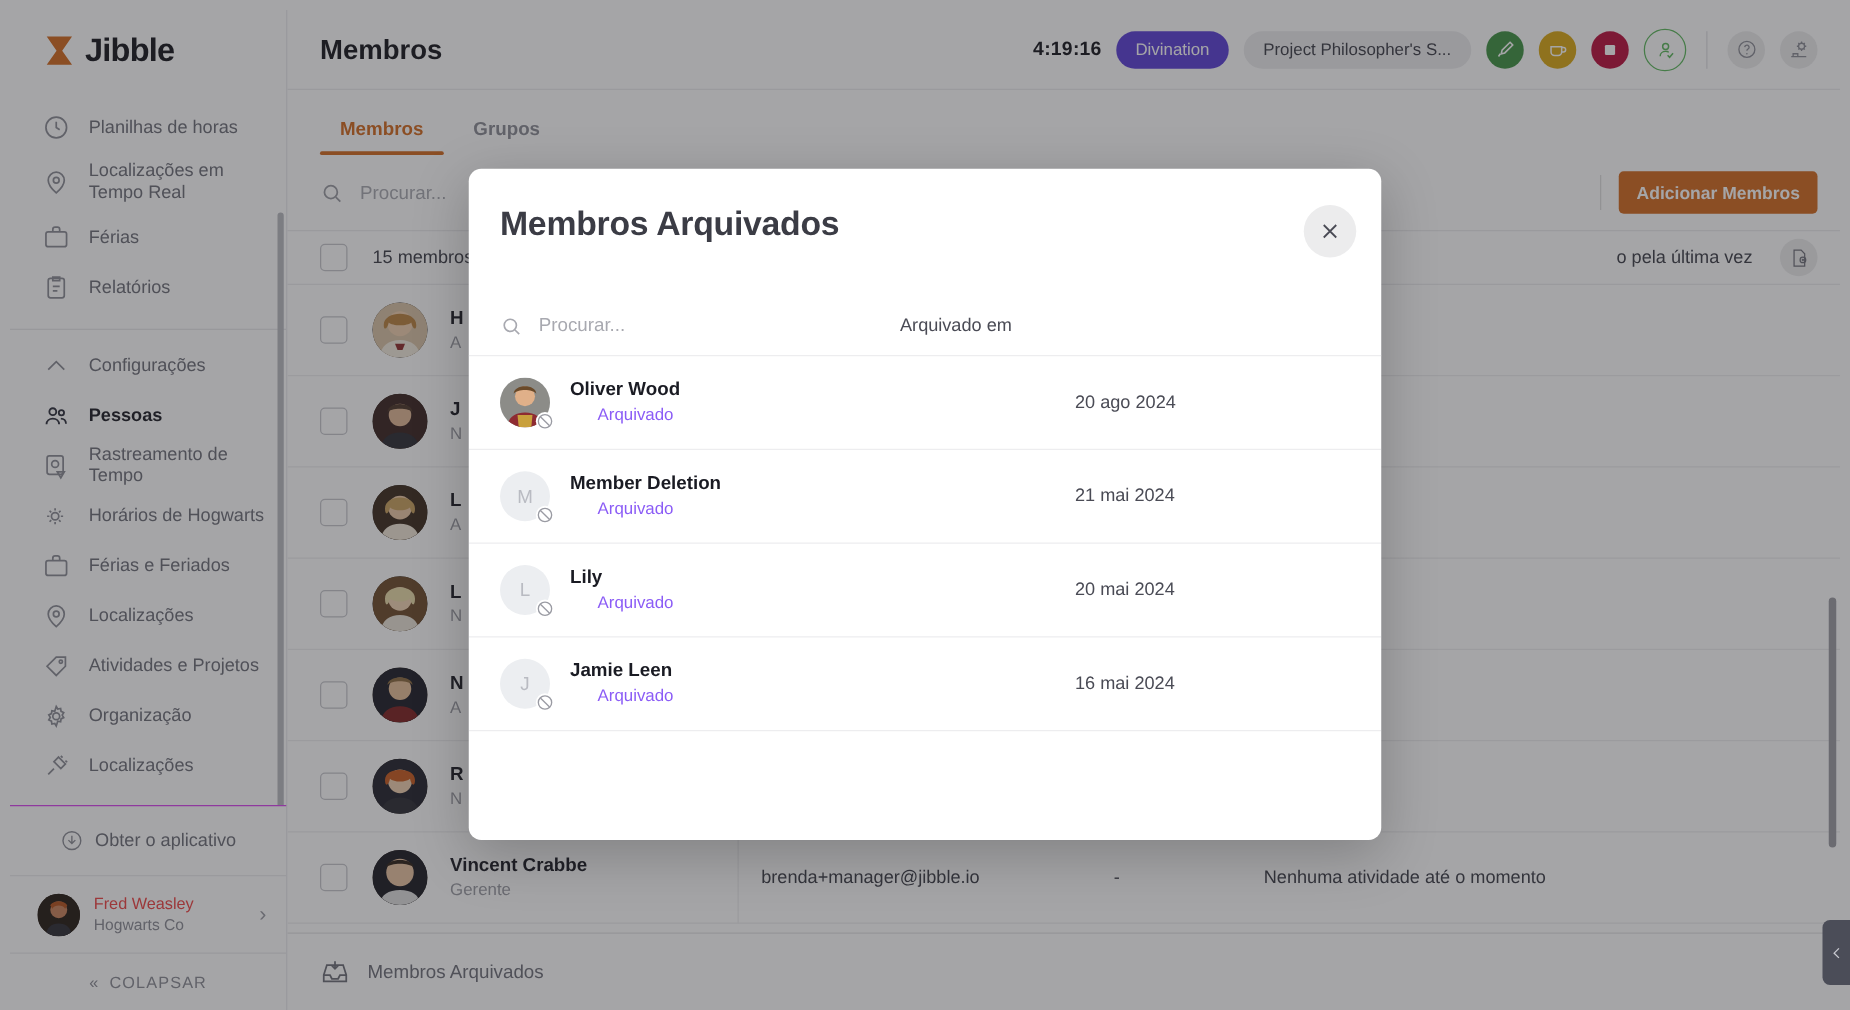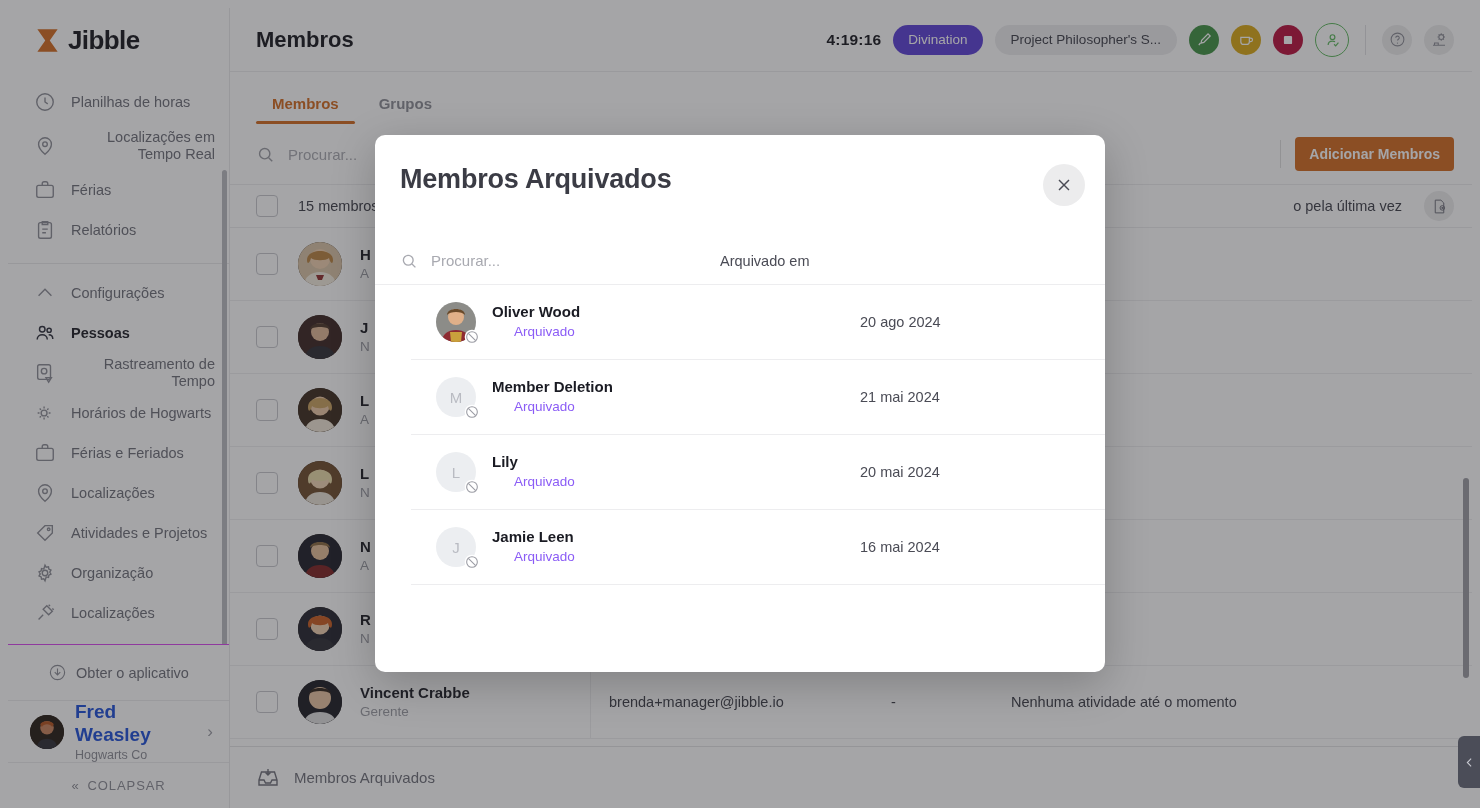--- a/index.html
+++ b/index.html
@@ -24,21 +24,21 @@
     border-right: 1px solid #e8e8ea;
     display: flex; flex-direction: column;
   }
   .brand {
     height: 64px; display: flex; align-items: center;
     padding-left: 26px; gap: 7px;
   }
   .brand-logo { width: 27px; height: 27px; display:block; }
   .brand-text { font-size: 26px; font-weight: 700; color: #15161c; letter-spacing: -0.6px; }
 
-  .nav-scroll { flex: 1; overflow: hidden; position: relative; padding-top: 10px; text-align: right; }
+  .nav-scroll { flex: 1; overflow: hidden; position: relative; padding-top: 10px; }
   .nav-item {
     display: flex; align-items: center; gap: 15px;
     height: 40px; padding-left: 26px; padding-right: 14px;
     color: #6d6e78; font-size: 14.5px; cursor: pointer;
     position: relative;
   }
   .nav-item.tall { height: 48px; }
   .nav-item .lbl { line-height: 1.15; }
   .nav-item.active { color: #1a1b23; font-weight: 700; }
   .nav-item.active::before {
@@ -62,21 +62,21 @@
   .user-row {
     border-top: 1px solid #ececee;
     height: 62px; display: flex; align-items: center; gap: 11px;
     padding: 0 16px 0 22px; cursor: pointer;
   }
   .user-av {
     width: 34px; height: 34px; border-radius: 50%; flex: none;
     background: #2e2218; overflow: hidden; position: relative;
   }
   .user-meta { flex: 1; min-width: 0; }
-  .user-name { font-size: 19px; font-weight: 700; color: #1d4ed8; line-height: 1.25; }
+  .user-name { font-size: 13px; font-weight: 400; color: #ef4444; line-height: 1.25; }
   .user-org { font-size: 12.5px; color: #8b8c95; line-height: 1.3; }
   .chev { color: #9a9ba3; font-size: 17px; }
   .collapse {
     border-top: 1px solid #ececee;
     height: 46px; display: flex; align-items: center; justify-content: center;
     gap: 8px; color: #8b8c95; font-size: 13px; letter-spacing: 0.9px;
     cursor: pointer;
   }
 
   
@@ -194,21 +194,21 @@
     width: 42px; height: 42px; border-radius: 50%; background: #ececed;
     display: flex; align-items: center; justify-content: center; cursor: pointer; flex:none;
   }
   .modal-search {
     height: 48px; display: flex; align-items: center; padding: 0 25px; flex: none;
     border-bottom: 1px solid #ededef;
   }
   .ms-left { display: flex; align-items: center; gap: 13px; width: 320px; }
   .ms-ph { font-size: 15px; color: #a8a9b0; }
   .ms-col { font-size: 14.5px; color: #4a4b55; }
-  .mrows { flex: 1; overflow: hidden; padding-left: 36px; }
+  .mrows { flex: 1; overflow: hidden; }
   .mrow { height: 75px; display: flex; align-items: center; padding: 0 25px; border-bottom: 1px solid #ededef; }
   .m-av-wrap { position: relative; width: 40px; height: 40px; flex: none; }
   .m-av { width: 40px; height: 40px; border-radius: 50%; overflow: hidden; background: #eceef1; display:flex; align-items:center; justify-content:center; }
   .m-initial { font-size: 15px; color: #b9bbc2; font-weight: 500; }
   .m-badge { position: absolute; right: -4px; bottom: -3px; width: 16px; height: 16px; }
   .m-who { margin-left: 16px; flex: 1; }
   .m-name { font-size: 15px; font-weight: 700; color: #1a1b23; line-height: 1.35; }
   .m-status { font-size: 13.5px; color: #8b5cf6; line-height: 1.4; padding-left: 22px; }
   .m-date { font-size: 14.5px; color: #4a4b55; width: 220px; }
 </style>

